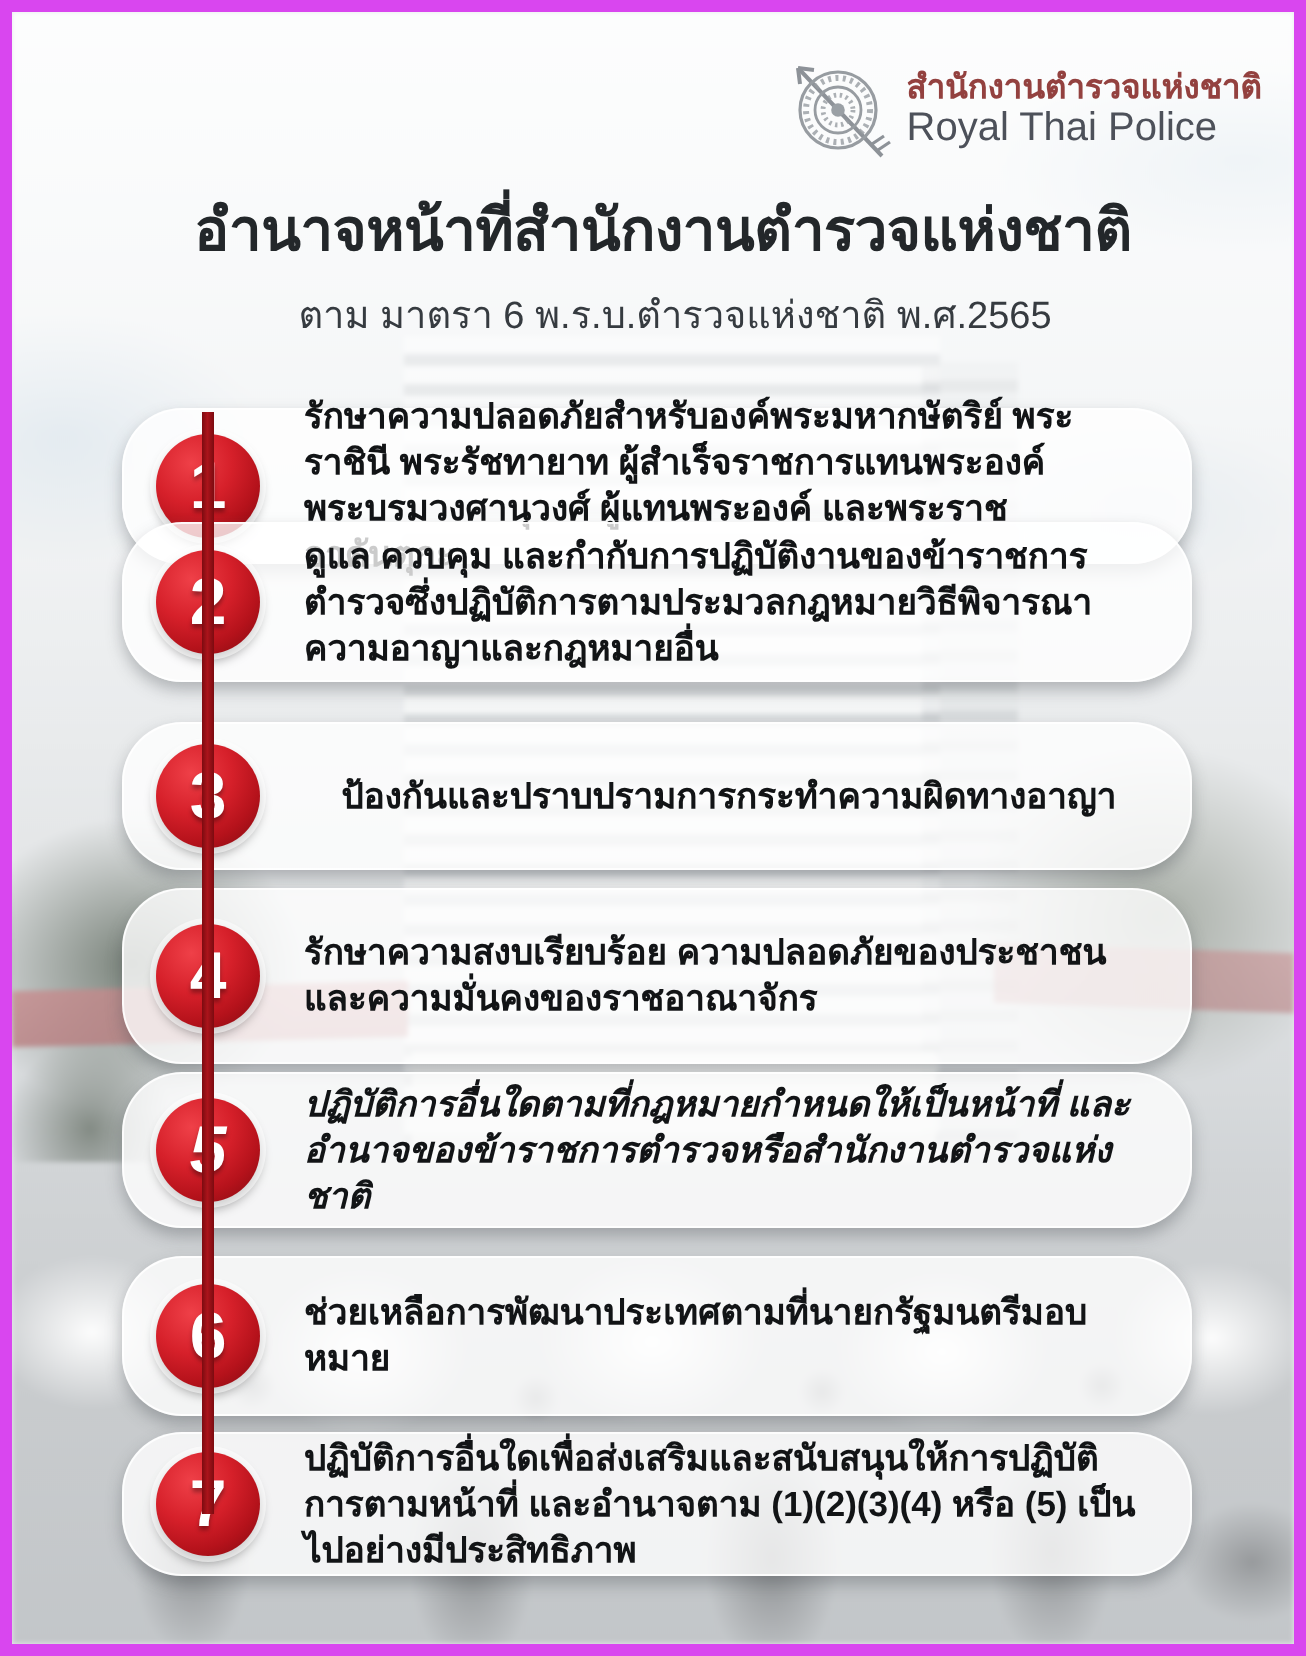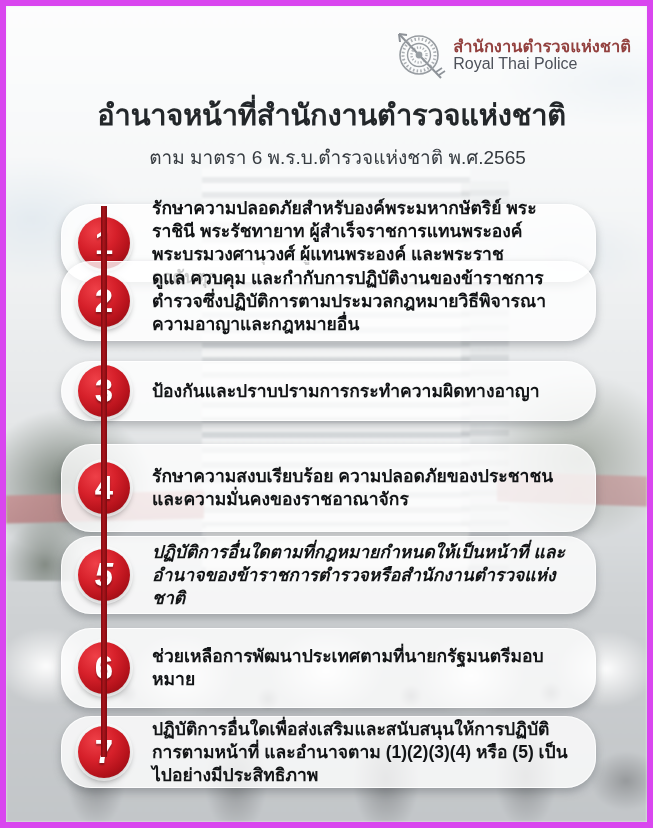--- a/index.html
+++ b/index.html
@@ -54,21 +54,21 @@
       radial-gradient(ellipse 42px 72px at 520px 195px,rgba(44,47,50,.55),rgba(44,47,50,0) 75%),
       radial-gradient(ellipse 48px 40px at 620px 200px,rgba(44,47,50,.5),rgba(44,47,50,0) 75%),
       linear-gradient(180deg,#c2c6c9 0%,#b4b8bb 45%,#a9aeb2 100%);}
   .bg-veil{position:absolute;inset:0;
     background:linear-gradient(180deg,rgba(255,255,255,.8) 0%,rgba(255,255,255,.62) 16%,rgba(255,255,255,.34) 40%,rgba(255,255,255,.26) 70%,rgba(255,255,255,.3) 100%);}
 
   
   .logo{position:absolute;top:20px;right:16px;display:flex;align-items:center;gap:7px;z-index:6;}
   .logo-text{display:flex;flex-direction:column;line-height:1.12;}
   .logo-th{font-size:16.5px;font-weight:700;color:#93413f;}
-  .logo-en{font-size:16px;font-weight:400;color:#4d515a;}
+  .logo-en{font-size:20px;font-weight:400;color:#4d515a;}
 
   
   .header{position:absolute;left:10px;right:0;top:86px;text-align:center;z-index:6;}
   .title{font-size:29px;font-weight:800;color:#23272a;letter-spacing:-.2px;}
   .subtitle{font-size:19px;font-weight:500;color:#363b40;margin-top:4px;margin-left:12px;}
 
   
   .timeline-line{position:absolute;left:95px;top:200px;width:6px;height:551px;
     background:linear-gradient(90deg,#7c0b10,#ab141b 45%,#7c0b10);z-index:3;}
 
@@ -82,21 +82,21 @@
   .item-text{font-size:17.5px;line-height:23px;font-weight:700;color:#121416;}
   .badge{position:absolute;left:16px;top:50%;transform:translateY(-50%);
     width:52px;height:52px;border-radius:50%;z-index:4;
     background:radial-gradient(circle at 34% 28%,#ef4048 0%,#d6202a 40%,#b5121b 68%,#7e0a10 100%);
     box-shadow:0 0 0 3px rgba(255,255,255,.55),0 3px 6px rgba(0,0,0,.4);
     display:flex;align-items:center;justify-content:center;}
   .badge-num{font-size:33px;font-weight:800;color:#ffffff;text-shadow:0 2px 2px rgba(0,0,0,.35);}
 
   .box1{top:161px;height:78px;margin-top:37px;}
   .box2{top:255px;height:80px;}
-  .box3{top:355px;height:60px;}
+  .box3{top:355px;height:74px;justify-content:center;}
   .box4{top:438px;height:88px;justify-content:flex-end;}
   .box5{top:530px;height:78px;font-style:italic;}
   .box6{top:622px;height:80px;}
   .box7{top:710px;height:72px;}
 </style>
 </head>
 <body>
 
 <div class="poster">
 

